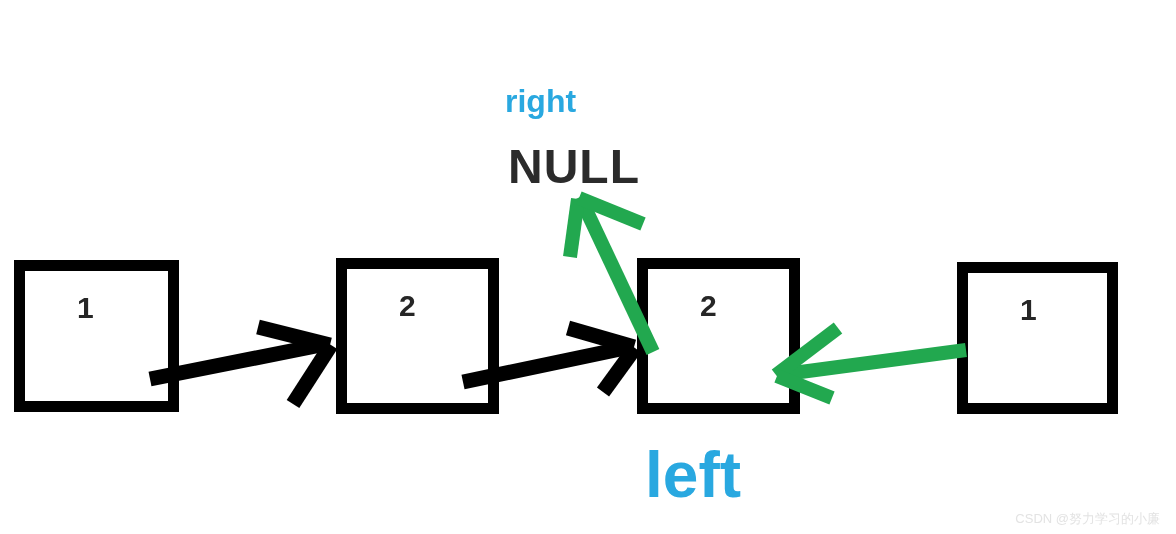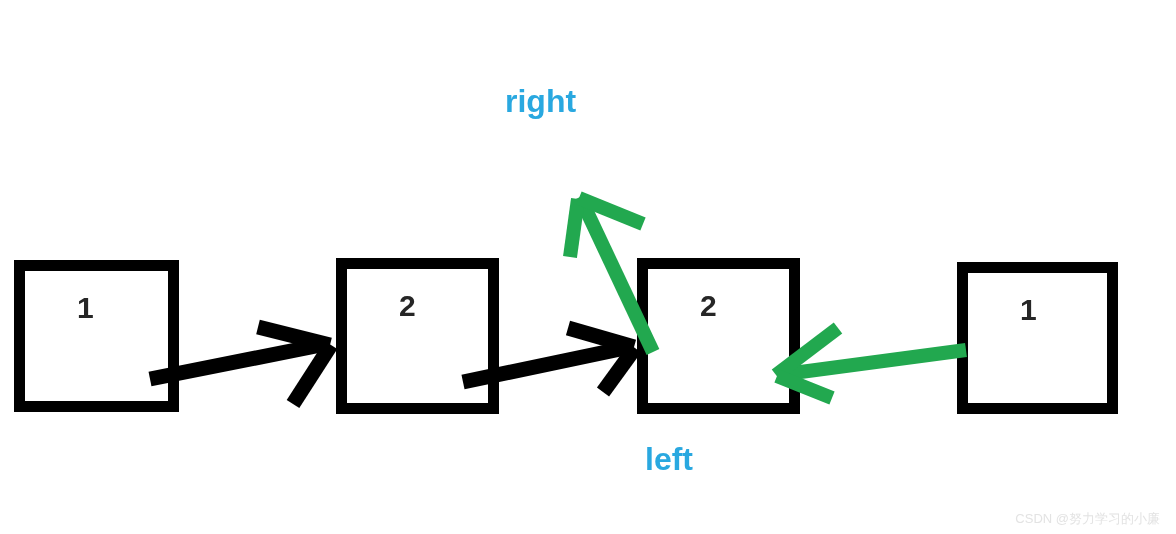--- a/index.html
+++ b/index.html
@@ -54,21 +54,21 @@
     color: #2b2b2b;
     letter-spacing: 1px;
     line-height: 1;
   }
   .label-left {
     position: absolute;
     left: 645px;
     top: 443px;
     font-family: "Liberation Sans", sans-serif;
     font-weight: bold;
-    font-size: 32px;
+    font-size: 64px;
     color: #29a8e0;
     line-height: 1;
   }
   .watermark {
     position: absolute;
     right: 16px;
     bottom: 6px;
     font-family: "Liberation Sans", sans-serif;
     font-size: 13px;
     color: #e3e3e3;
@@ -127,18 +127,19 @@
 
     <g fill="none" stroke="#22a84f" stroke-width="14" stroke-linecap="butt" stroke-linejoin="miter">
       <path d="M966,350 L778,375"></path>
       <path d="M838,328 L776,375"></path>
       <path d="M832,398 L777,376"></path>
     </g>
   </svg>
 
   <div class="label-right">right</div>
 
+  <div class="label-null">NULL</div>
 
   <div class="label-left">left</div>
 
   <div class="watermark">CSDN @努力学习的小廉</div>
 
 </div>
 
 </body></html>

